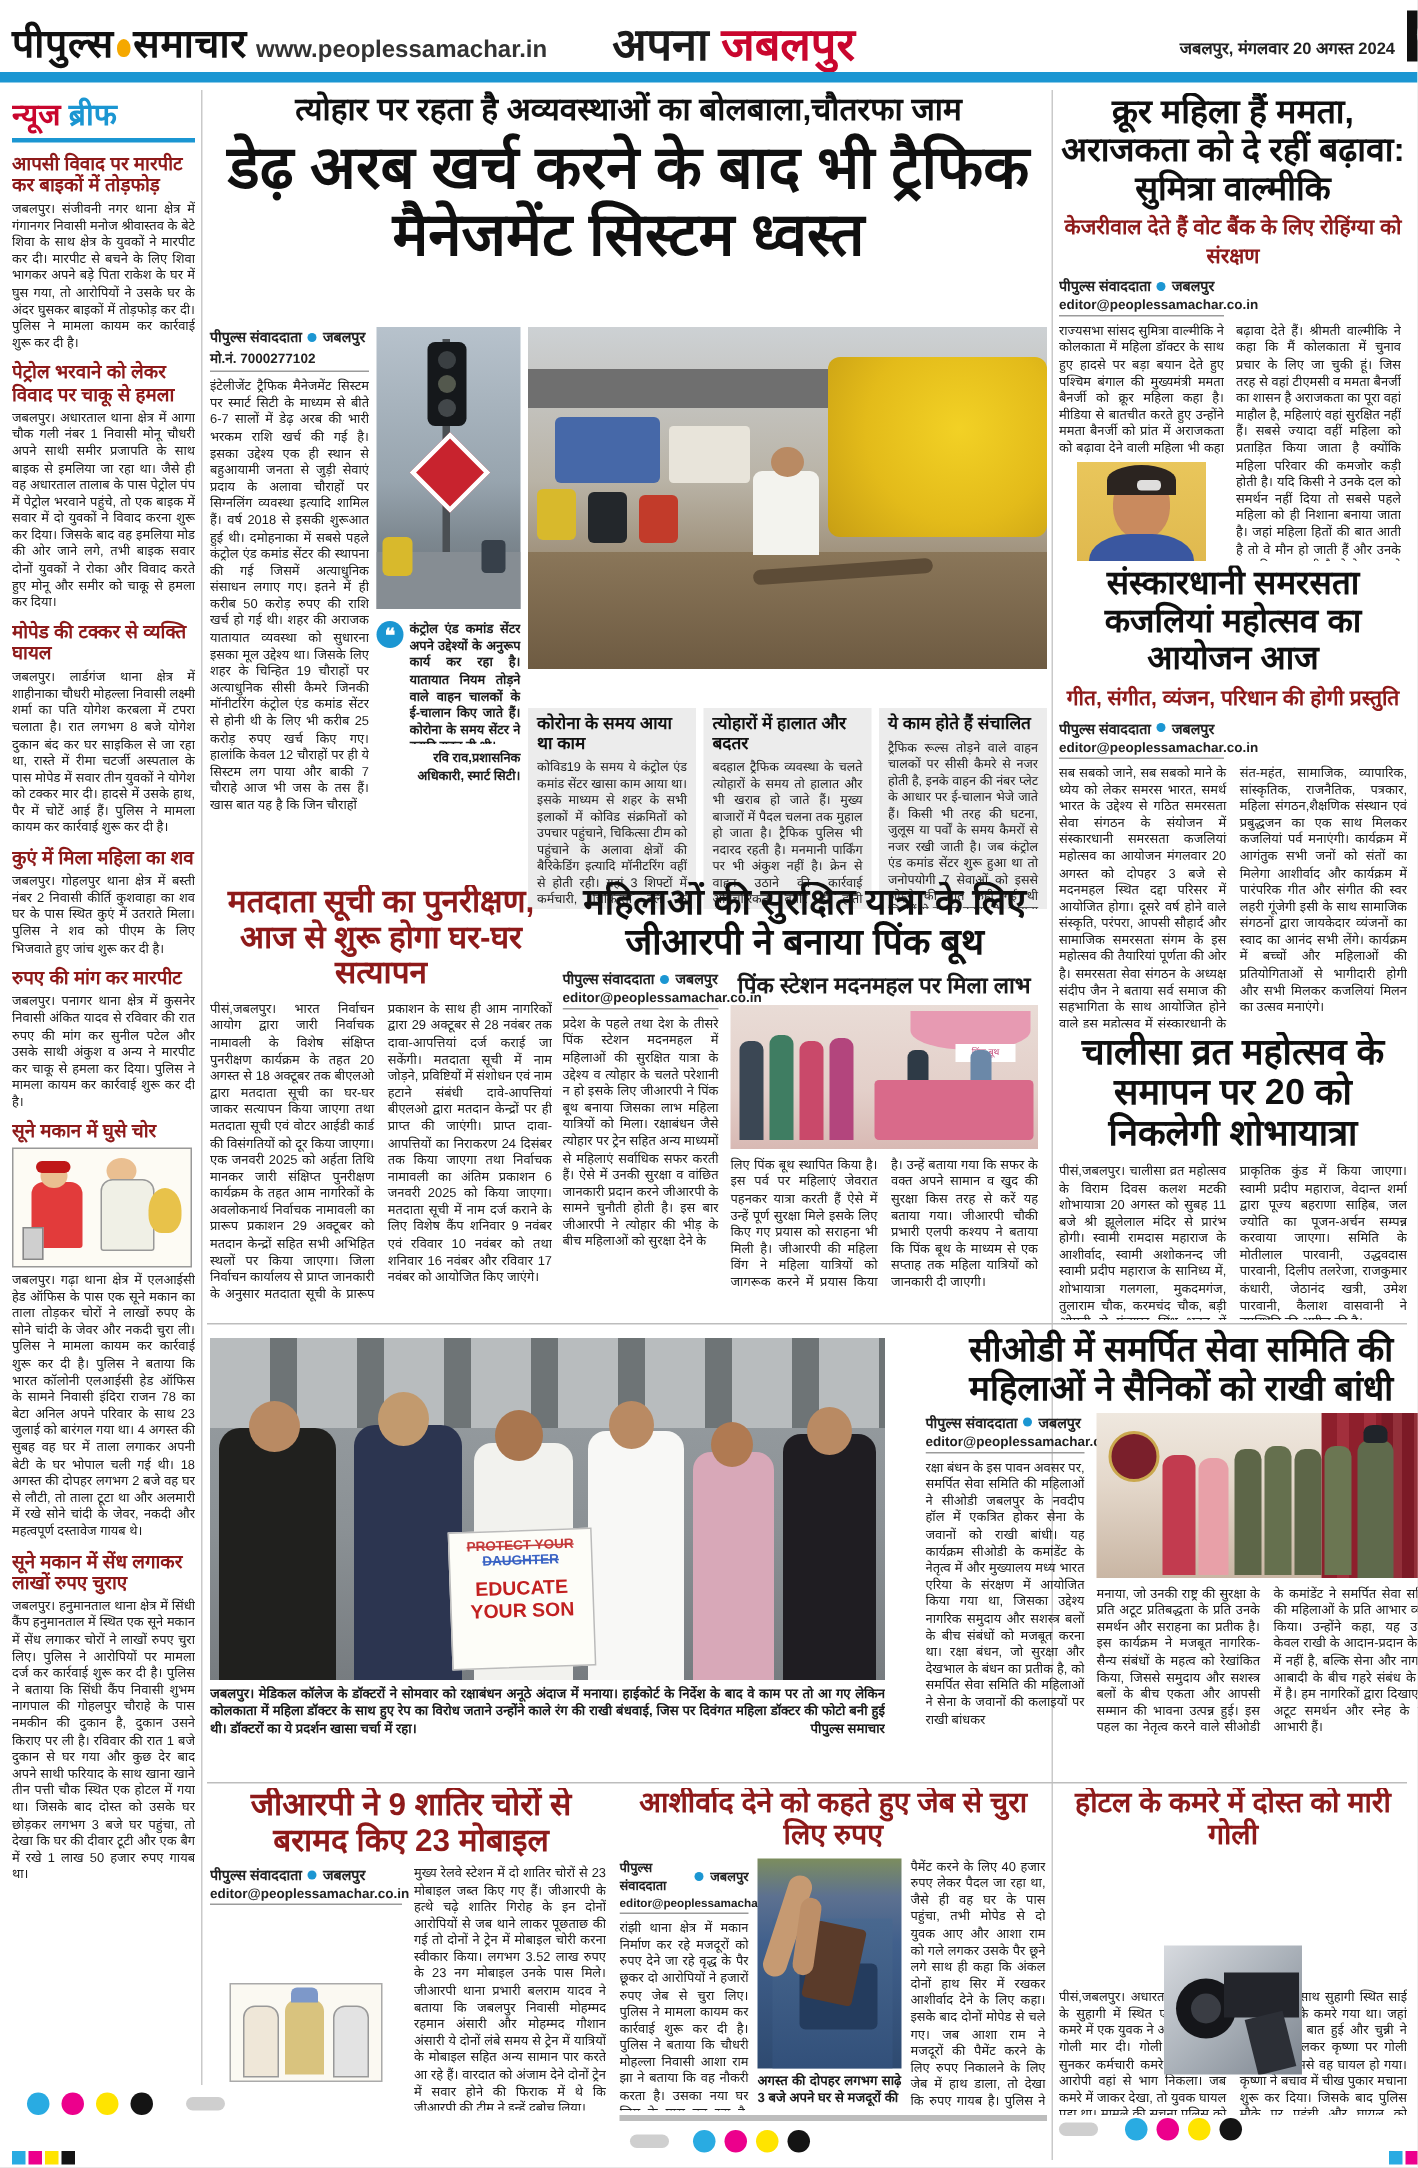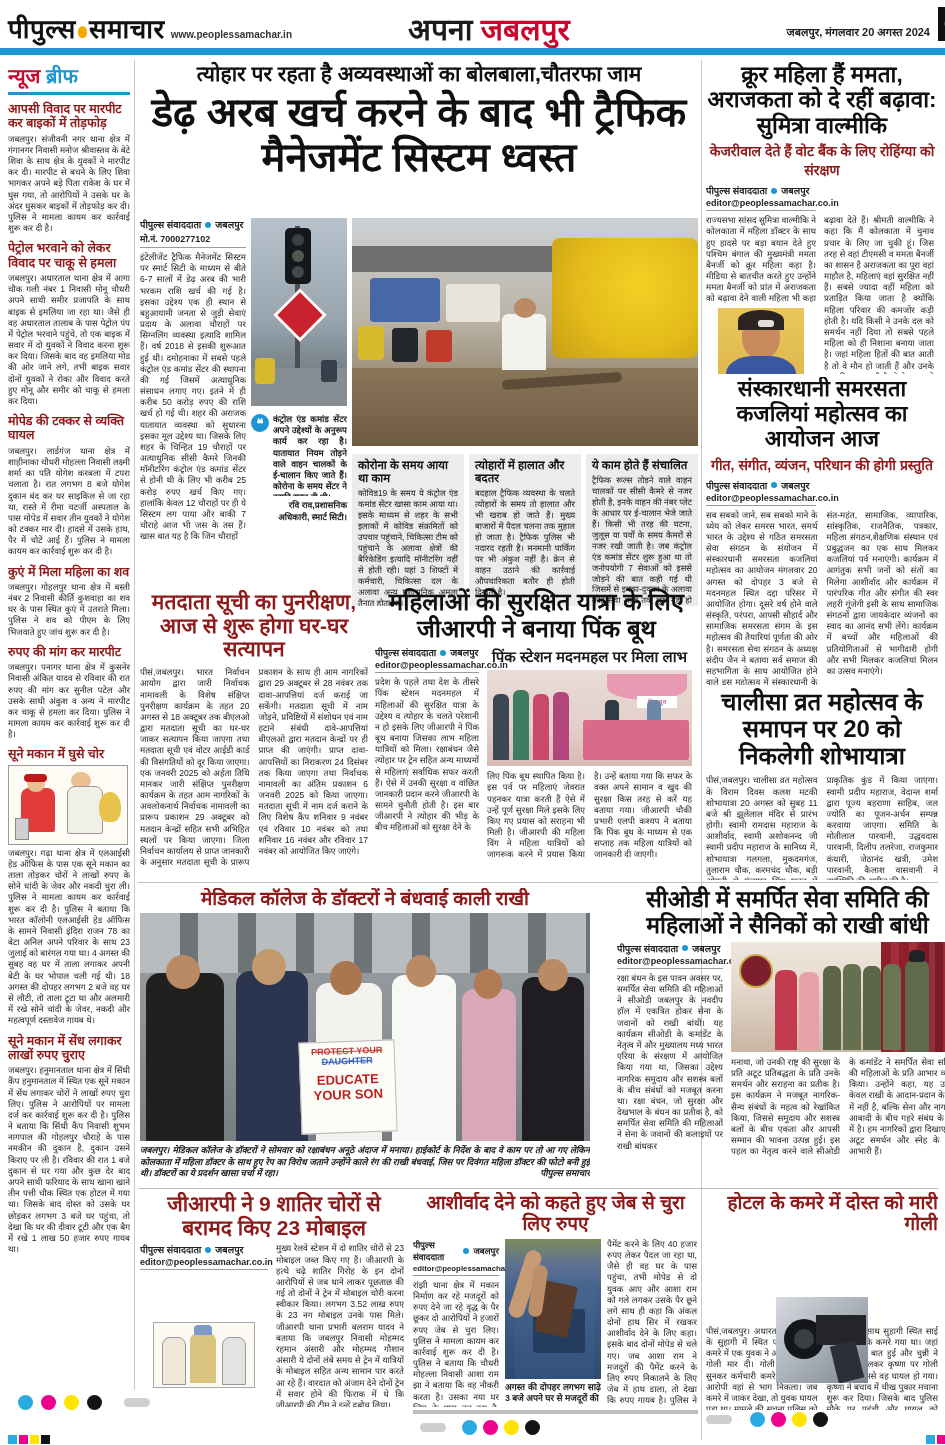--- a/index.html
+++ b/index.html
@@ -2,38 +2,38 @@
 <html><head>
 <meta charset="utf-8">
 <style>
   html,body{margin:0;padding:0;background:#d8d8d8;}
   .page{position:relative;width:945px;height:1445px;background:#ffffff;margin:0 auto;
         font-family:"Liberation Sans",sans-serif;overflow:hidden;color:#1b1b1b;padding-left:33px;}
   .abs{position:absolute;}
   
   .masthead{font-weight:bold;font-size:26px;color:#111;letter-spacing:.5px;}
   .masthead .bulb{display:inline-block;width:9px;height:12px;background:#f5a800;border-radius:50% 50% 45% 45%;margin:0 2px;}
-  .site{font-size:10px;font-weight:bold;color:#333;margin-left:6px;}
+  .site{font-size:16px;font-weight:bold;color:#333;margin-left:6px;}
   .section-title{font-weight:bold;font-size:30px;white-space:nowrap;}
   .section-title .red{color:#c9062e;}
   .dateline{font-size:11px;font-weight:bold;color:#222;}
   .pagebox{background:#101010;color:#fff;font-weight:bold;font-size:20px;
            display:flex;align-items:center;justify-content:center;}
   .bluebar{background:#1b96d2;}
   
   .hl{font-weight:bold;text-align:center;line-height:1.13;color:#101010;margin:0;}
   .maroon{color:#8e1a1a;}
   .subhead{font-weight:bold;text-align:center;}
   .byline{font-size:9.5px;font-weight:bold;color:#222;display:flex;align-items:center;gap:4px;}
   .byline .bdot{width:6px;height:6px;border-radius:50%;background:#1b96d2;flex:0 0 auto;}
   .email{font-size:9px;font-weight:bold;color:#222;border-bottom:1px solid #9b9b9b;padding-bottom:2px;margin-top:1px;}
   .jtext{font-size:8.6px;line-height:1.3;text-align:justify;color:#1c1c1c;overflow:hidden;}
   .cols2{column-count:2;column-gap:9px;}
   .caption{font-size:8.8px;font-weight:600;text-align:justify;line-height:1.3;overflow:hidden;}
-  .infobox{background:#ececec;padding:5px 6px;box-sizing:border-box;overflow:hidden;}
+  .infobox{background:#ececec;padding:5px 6px;box-sizing:border-box;overflow:hidden;margin-top:18px;}
   .infobox h4{margin:0 0 3px 0;font-size:11.5px;line-height:1.15;color:#111;}
   .infobox p{margin:0;font-size:8.4px;line-height:1.3;text-align:justify;}
   .vline{background:#c9c9c9;width:1px;}
   .hline{background:#bdbdbd;height:1px;}
   .photo{position:relative;overflow:hidden;}
   .nb-h{font-size:12.5px;font-weight:bold;color:#8e1a1a;line-height:1.15;margin:7px 0 3px 0;}
   .nb-brief-title{font-weight:bold;font-size:20px;border-bottom:3px solid #1b96d2;padding-bottom:3px;}
   .nb-brief-title .r{color:#c9062e;}
   .nb-brief-title .b{color:#1b96d2;}
   .quoteicon{width:18px;height:18px;border-radius:50%;background:#1b96d2;color:#fff;font-weight:bold;
@@ -269,21 +269,20 @@
           <div class="abs" style="left:66px;top:22px;width:16px;height:68px;background:#b3457d;border-radius:6px 6px 0 0;"></div>
           <div class="abs" style="left:118px;top:30px;width:14px;height:20px;background:#2e3a46;border-radius:5px 5px 0 0;"></div>
           <div class="abs" style="left:160px;top:30px;width:14px;height:20px;background:#6b88a8;border-radius:5px 5px 0 0;"></div>
         </div>
         <div class="jtext cols2" style="margin-top:5px;height:150px;">लिए पिंक बूथ स्थापित किया है। इस पर्व पर महिलाएं जेवरात पहनकर यात्रा करती हैं ऐसे में उन्हें पूर्ण सुरक्षा मिले इसके लिए किए गए प्रयास को सराहना भी मिली है। जीआरपी की महिला विंग ने महिला यात्रियों को जागरूक करने में प्रयास किया है। उन्हें बताया गया कि सफर के वक्त अपने सामान व खुद की सुरक्षा किस तरह से करें यह बताया गया। जीआरपी चौकी प्रभारी एलपी कश्यप ने बताया कि पिंक बूथ के माध्यम से एक सप्ताह तक महिला यात्रियों को जानकारी दी जाएगी।</div>
       </div>
     </div>
   </div>
 
   <div class="abs" style="left:140px;top:888px;width:450px;height:298px;overflow:hidden;">
-    <div class="hl maroon" style="font-size:19px;">मेडिकल कॉलेज के डॉक्टरों ने बंधवाई काली राखी</div>
     <div class="photo" style="width:450px;height:228px;margin-top:4px;background:linear-gradient(#9aa0a4 0%,#8b9195 55%,#777c80 100%);">
       <div class="abs" style="left:0;top:0;width:450px;height:60px;background:repeating-linear-gradient(90deg,#b8bcbe 0 40px,#6e7476 40px 58px);"></div>
       <div class="abs" style="left:6px;top:60px;width:78px;height:168px;background:#20201e;border-radius:14px 14px 0 0;"></div>
       <div class="abs" style="left:26px;top:42px;width:34px;height:34px;background:#b98a63;border-radius:50%;"></div>
       <div class="abs" style="left:96px;top:58px;width:72px;height:170px;background:#2c3550;border-radius:14px 14px 0 0;"></div>
       <div class="abs" style="left:112px;top:36px;width:34px;height:36px;background:#c29a6e;border-radius:50%;"></div>
       <div class="abs" style="left:176px;top:70px;width:66px;height:158px;background:#f2f2ee;border-radius:12px 12px 0 0;"></div>
       <div class="abs" style="left:190px;top:48px;width:32px;height:34px;background:#a9764f;border-radius:50%;"></div>
       <div class="abs" style="left:252px;top:62px;width:64px;height:166px;background:#f8f8f6;border-radius:12px 12px 0 0;"></div>
       <div class="abs" style="left:266px;top:42px;width:30px;height:32px;background:#b98a63;border-radius:50%;"></div>
@@ -291,21 +290,21 @@
       <div class="abs" style="left:334px;top:56px;width:28px;height:30px;background:#b07a52;border-radius:50%;"></div>
       <div class="abs" style="left:382px;top:64px;width:62px;height:164px;background:#1f1d22;border-radius:12px 12px 0 0;"></div>
       <div class="abs" style="left:398px;top:46px;width:30px;height:32px;background:#b98a63;border-radius:50%;"></div>
       <div class="abs" style="left:160px;top:128px;width:96px;height:92px;background:#fdfdf8;border:1px solid #bbb;transform:rotate(-2deg);padding:4px;box-sizing:border-box;text-align:center;">
         <div style="font-size:9px;font-weight:bold;color:#c43a3a;text-decoration:line-through;">PROTECT YOUR</div>
         <div style="font-size:9px;font-weight:bold;color:#3a63c4;text-decoration:line-through;">DAUGHTER</div>
         <div style="font-size:13px;font-weight:bold;color:#c22020;margin-top:6px;">EDUCATE</div>
         <div style="font-size:13px;font-weight:bold;color:#c22020;">YOUR SON</div>
       </div>
     </div>
-    <div class="caption" style="margin-top:4px;height:42px;font-style:italic;">
+    <div class="caption" style="margin-top:4px;height:42px;">
       <span>जबलपुर। मेडिकल कॉलेज के डॉक्टरों ने सोमवार को रक्षाबंधन अनूठे अंदाज में मनाया। हाईकोर्ट के निर्देश के बाद वे काम पर तो आ गए लेकिन कोलकाता में महिला डॉक्टर के साथ हुए रेप का विरोध जताने उन्होंने काले रंग की राखी बंधवाई, जिस पर दिवंगत महिला डॉक्टर की फोटो बनी हुई थी। डॉक्टरों का ये प्रदर्शन खासा चर्चा में रहा।</span>
       <span style="float:right;font-weight:bold;">पीपुल्स समाचार</span>
     </div>
   </div>
 
   <div class="abs" style="left:617px;top:886px;width:341px;height:300px;overflow:hidden;">
     <div class="hl" style="font-size:23px;">सीओडी में समर्पित सेवा समिति की महिलाओं ने सैनिकों को राखी बांधी</div>
     <div style="display:flex;gap:8px;margin-top:4px;">
       <div style="width:106px;">
         <div class="byline">
@@ -385,21 +384,21 @@
   <div class="abs" style="left:413px;top:1410px;width:285px;height:4px;background:#bdbdbd;"></div>
   <div class="abs" style="left:420px;top:1420px;display:flex;gap:6px;align-items:center;">
     <span class="regpill"></span>
     <span class="regdot" style="background:#29abe2;margin-left:10px;"></span>
     <span class="regdot" style="background:#ec008c;"></span>
     <span class="regdot" style="background:#ffe400;"></span>
     <span class="regdot" style="background:#141414;"></span>
   </div>
 
   <div class="abs" style="left:706px;top:1192px;width:232px;height:218px;overflow:hidden;">
-    <div class="hl maroon" style="font-size:19px;text-align:right;">होटल के कमरे में दोस्त को मारी गोली</div>
+    <div class="hl maroon" style="font-size:19px;">होटल के कमरे में दोस्त को मारी गोली</div>
     <div class="photo abs" style="left:70px;top:62px;width:92px;height:86px;background:linear-gradient(135deg,#d7dadf 0%,#aab1b9 50%,#7d858f 100%);z-index:2;">
       <div class="abs" style="left:8px;top:22px;width:40px;height:40px;background:#15161a;border-radius:50%;"></div>
       <div class="abs" style="left:18px;top:32px;width:20px;height:20px;background:#3a3d44;border-radius:50%;"></div>
       <div class="abs" style="left:40px;top:18px;width:50px;height:30px;background:#23252b;"></div>
       <div class="abs" style="left:58px;top:46px;width:26px;height:38px;background:#2c2f36;transform:rotate(-14deg);"></div>
     </div>
     <div class="jtext cols2" style="margin-top:5px;height:188px;">पीसं,जबलपुर। अधारताल थाना क्षेत्र के सुहागी में स्थित एक होटल के कमरे में एक युवक ने अपने साथी को गोली मार दी। गोली की आवाज सुनकर कर्मचारी कमरे में पहुंचे, तो आरोपी वहां से भाग निकला। जब कमरे में जाकर देखा, तो युवक घायल पड़ा था। मामले की सूचना पुलिस को दी गई, पुलिस ने मौके पर पहुंचकर घायल को अस्पताल में भर्ती कराते हुए जांच शुरू कर दी है। पुलिस ने बताया कि रविवार की रात दमोहनाका निवासी कृष्णा सतनामी अपने साथी गोहलपुर निवासी चुन्नी कुशवाहा के साथ सुहागी स्थित साई सदन होटल के कमरे गया था। जहां दोनों में कोई बात हुई और चुन्नी ने पिस्टल निकालकर कृष्णा पर गोली चला दी। जिससे वह घायल हो गया। कृष्णा ने बचाव में चीख पुकार मचाना शुरू कर दिया। जिसके बाद पुलिस मौके पर पहुंची और घायल को अस्पताल में भर्ती कराया। वहीं घायल बेहोश है, जिसके होश में आने के बाद मामले में पूरी जानकारी मिल पाएगी। मामले में आरोपी की तलाश की जा रही है।</div>
   </div>
   <div class="abs" style="left:706px;top:1412px;display:flex;gap:6px;align-items:center;">
     <span class="regpill"></span>

